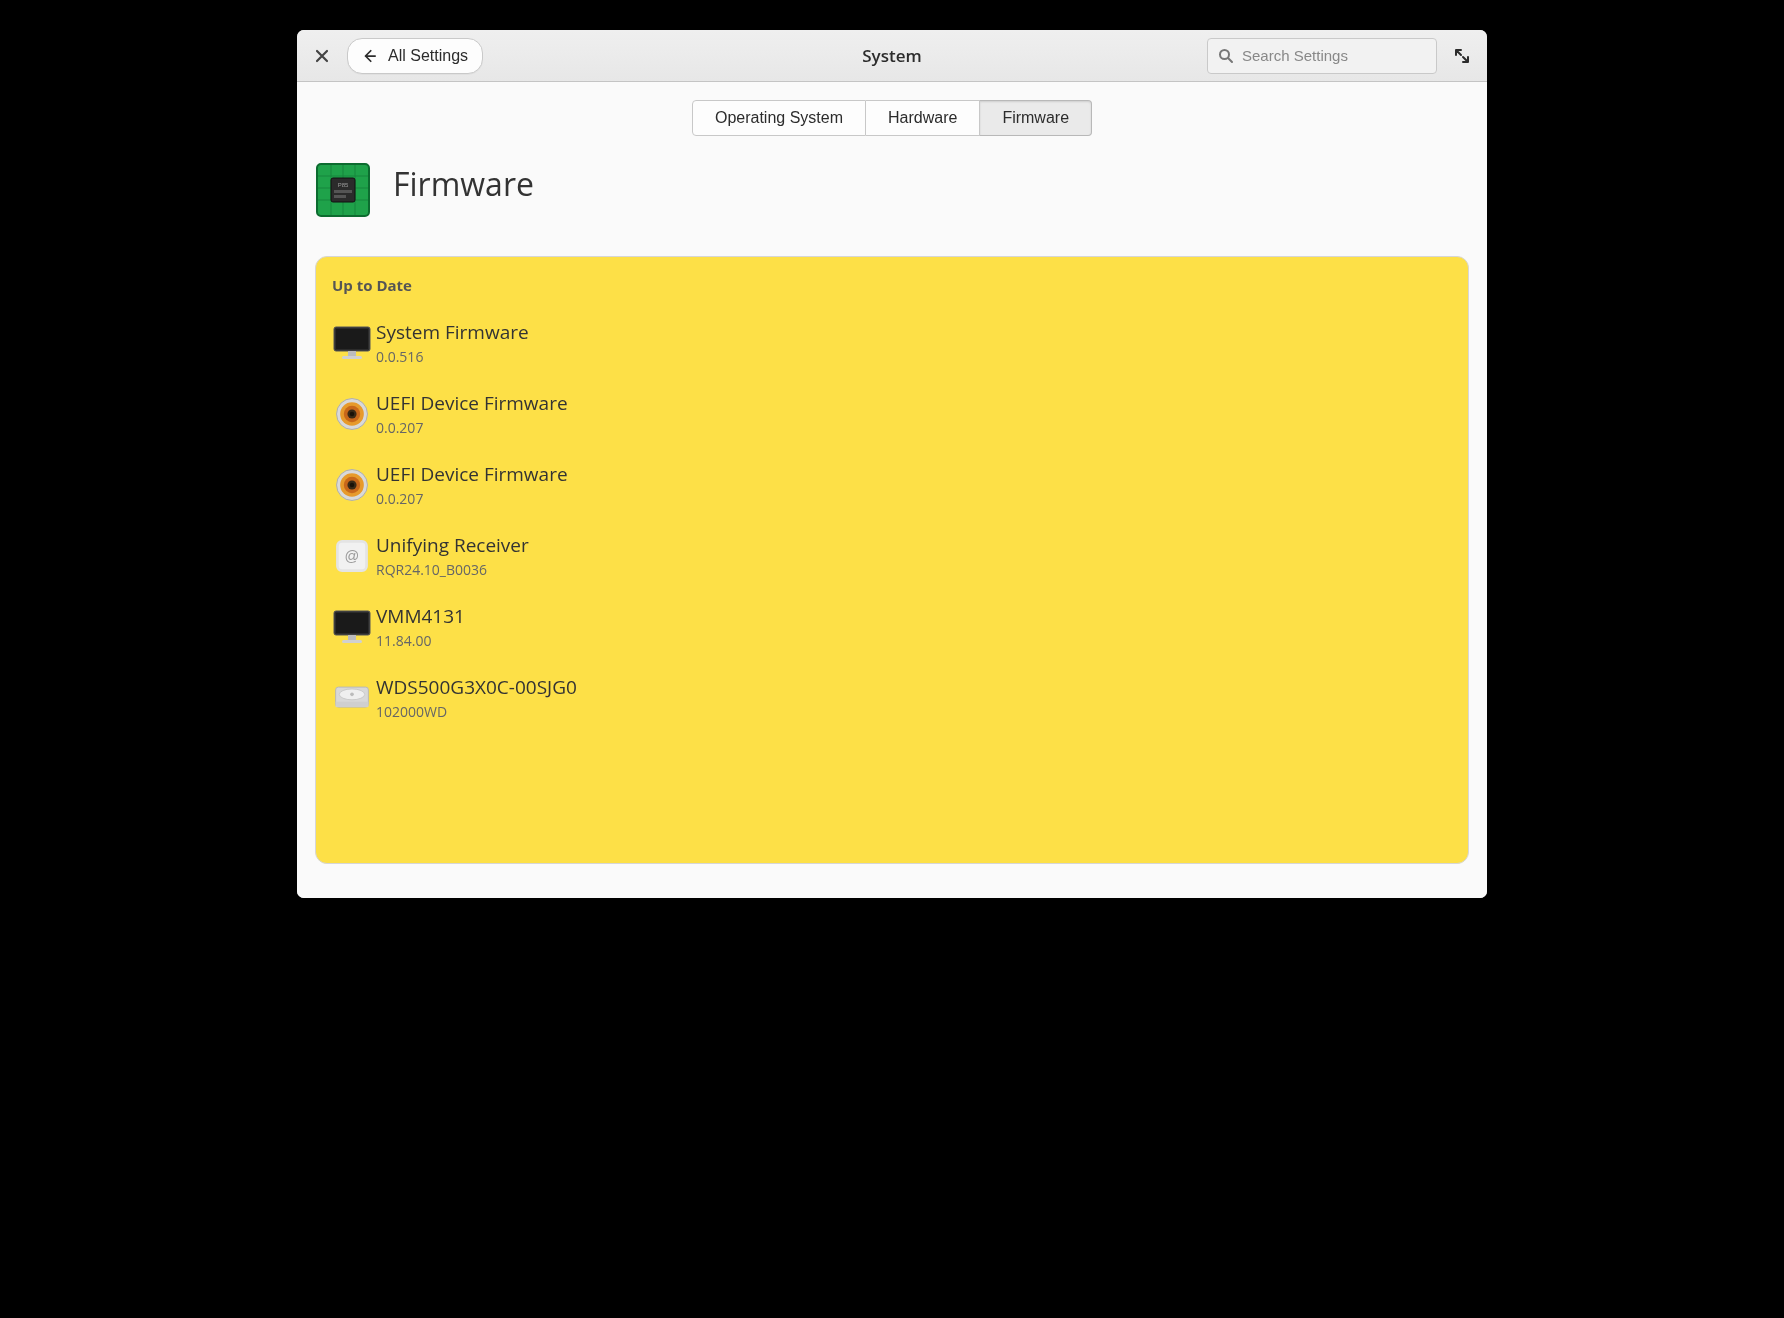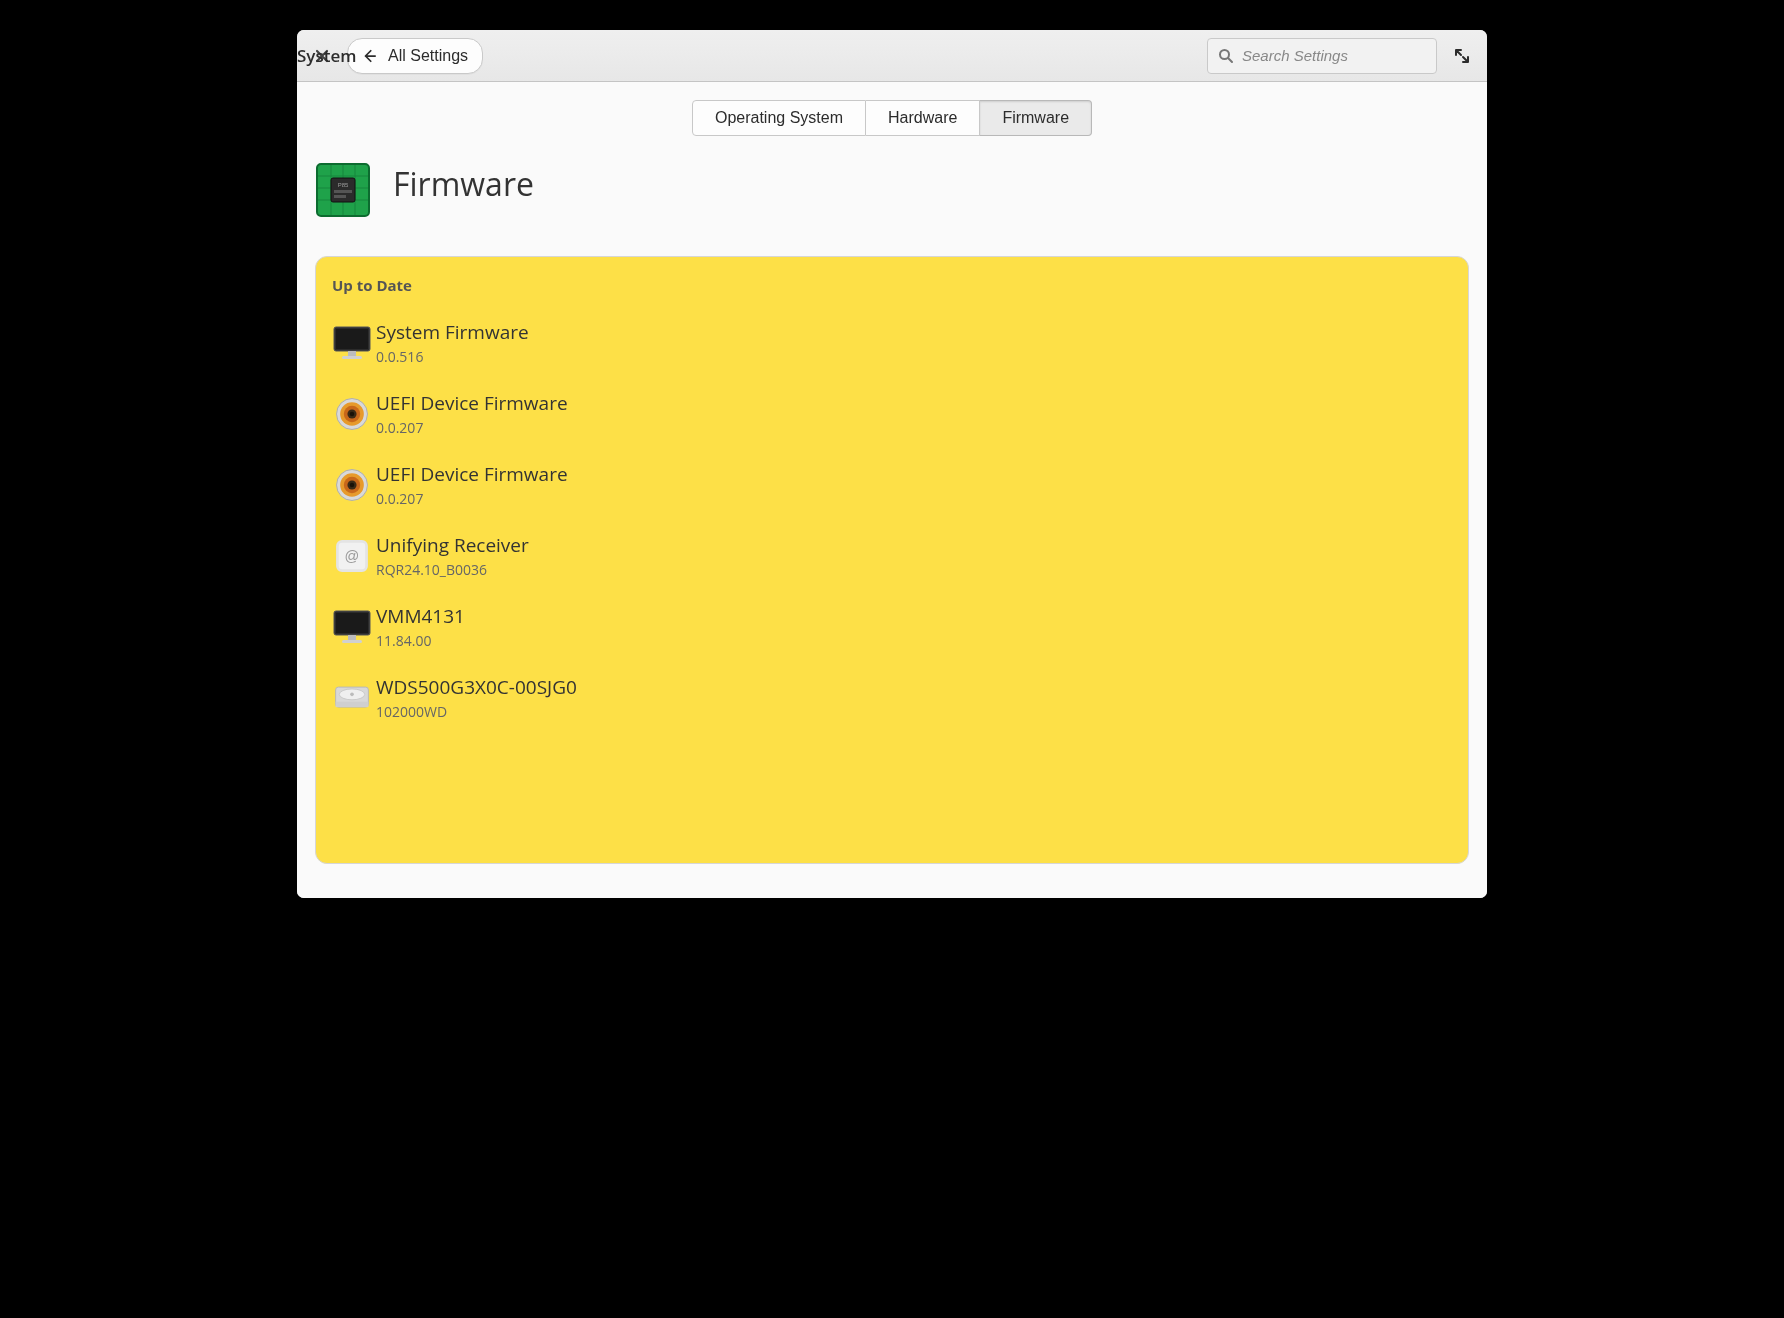--- a/index.html
+++ b/index.html
@@ -29,20 +29,21 @@
     border-bottom: 1px solid #c4c4c4;
     display: flex;
     align-items: center;
     padding: 0 10px;
     gap: 10px;
     position: relative;
   }
   .headerbar .title {
     position: absolute;
     left: 0; right: 0;
+    text-align: center;
     font-weight: 600;
     font-size: 17px;
     color: #2c2c2c;
     pointer-events: none;
   }
   .close-btn {
     width: 30px; height: 30px;
     display: flex; align-items: center; justify-content: center;
     border: none; background: transparent;
     cursor: pointer;
@@ -65,21 +66,21 @@
   .search-wrap {
     width: 230px; height: 36px;
     background: #f2f2f2;
     border: 1px solid #c9c9c9;
     border-radius: 4px;
     display: flex; align-items: center; gap: 8px;
     padding: 0 10px;
   }
   .search-wrap input {
     flex: 1; border: none; outline: none; background: transparent;
-    font-size: 15px; color: #0c4a6e; font-style: italic;
+    font-size: 15px; color: #0c4a6e;
   }
   .search-wrap input::placeholder { color: #888; }
   .maximize-btn {
     width: 30px; height: 30px;
     display: flex; align-items: center; justify-content: center;
     border: none; background: transparent; cursor: pointer; color: #2c2c2c;
   }
 
   
   .content {

